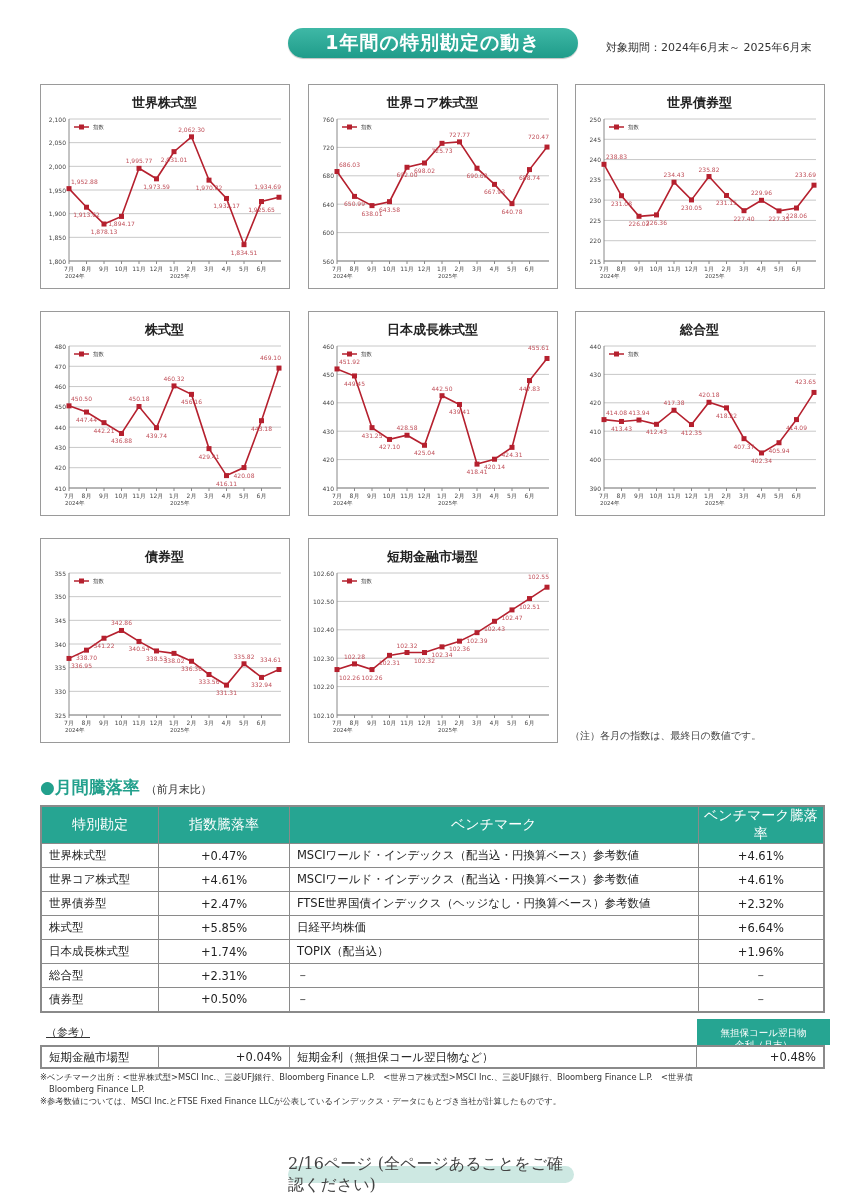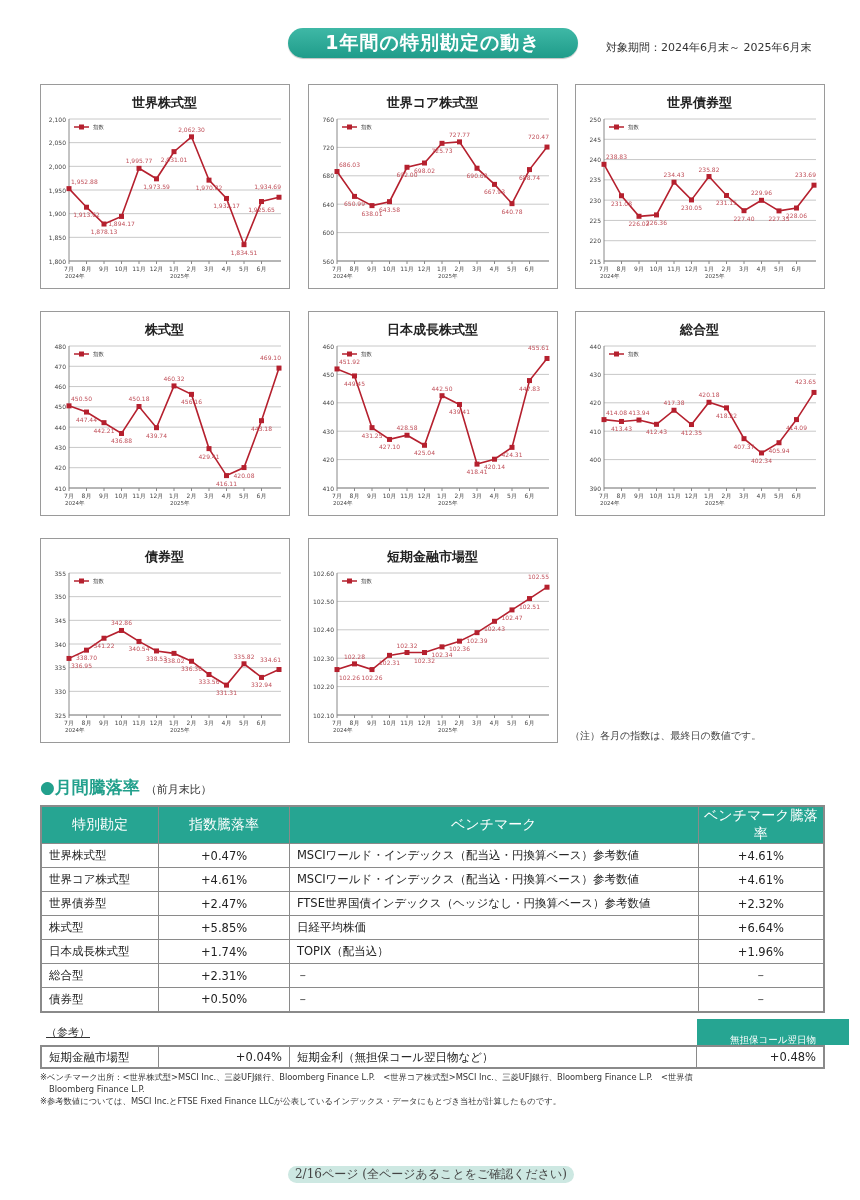--- a/index.html
+++ b/index.html
@@ -35,37 +35,37 @@
   table.perf th {
     background: #26a592; color: #fff; font-weight: normal; height: 28px;
     border: 1px solid #8a8a8a; font-size: 14px;
   }
   table.perf td { border: 1px solid #8a8a8a; height: 24px; padding: 0 7px; color: #222; }
   table.perf td.c { text-align: center; }
   table.perf { border: 2px solid #8a8a8a; }
 
   .ref-label { position: absolute; left: 46px; top: 1025px; font-size: 11px; color: #333; text-decoration: underline; }
   .ref-head {
-    position: absolute; left: 697px; top: 1019px; width: 152px; height: 26px;
-    background: #26a592; color: #fff; font-size: 9.5px; text-align: center; line-height: 12px; padding-top: 15px;
+    position: absolute; left: 697px; top: 1019px; width: 133px; height: 26px;
+    background: #26a592; color: #fff; font-size: 9.5px; text-align: center; line-height: 12px; padding-top: 8px;
   }
   table.ref {
     position: absolute; left: 40px; top: 1045px; width: 785px;
     border-collapse: collapse; font-size: 11.5px; border: 2px solid #8a8a8a;
   }
   table.ref td { border: 1px solid #8a8a8a; height: 22px; padding: 0 7px; color: #222; }
   table.ref td.c { text-align: right; }
 
   .footnotes { position: absolute; left: 40px; top: 1071px; width: 790px; font-size: 8.3px; color: #333; line-height: 12px; }
   .footnotes p.ind { padding-left: 9px; }
 
   .page-pill {
     position: absolute; left: 288px; top: 1166px; width: 286px; height: 17px;
     border-radius: 9px; background: #cde8e2; color: #444;
-    font-family: "DejaVu Serif", "Liberation Serif", serif; font-size: 12px;
+    font-family: "DejaVu Serif", "Liberation Serif", serif; font-size: 16px;
     display: flex; align-items: center; justify-content: center;
   }
 </style>
 </head>
 <body>
 
 <div class="title-pill">1年間の特別勘定の動き</div>
 <div class="period">対象期間：2024年6月末～ 2025年6月末</div>
 
 <div class="chart-box" style="left:40px;top:84px;">

